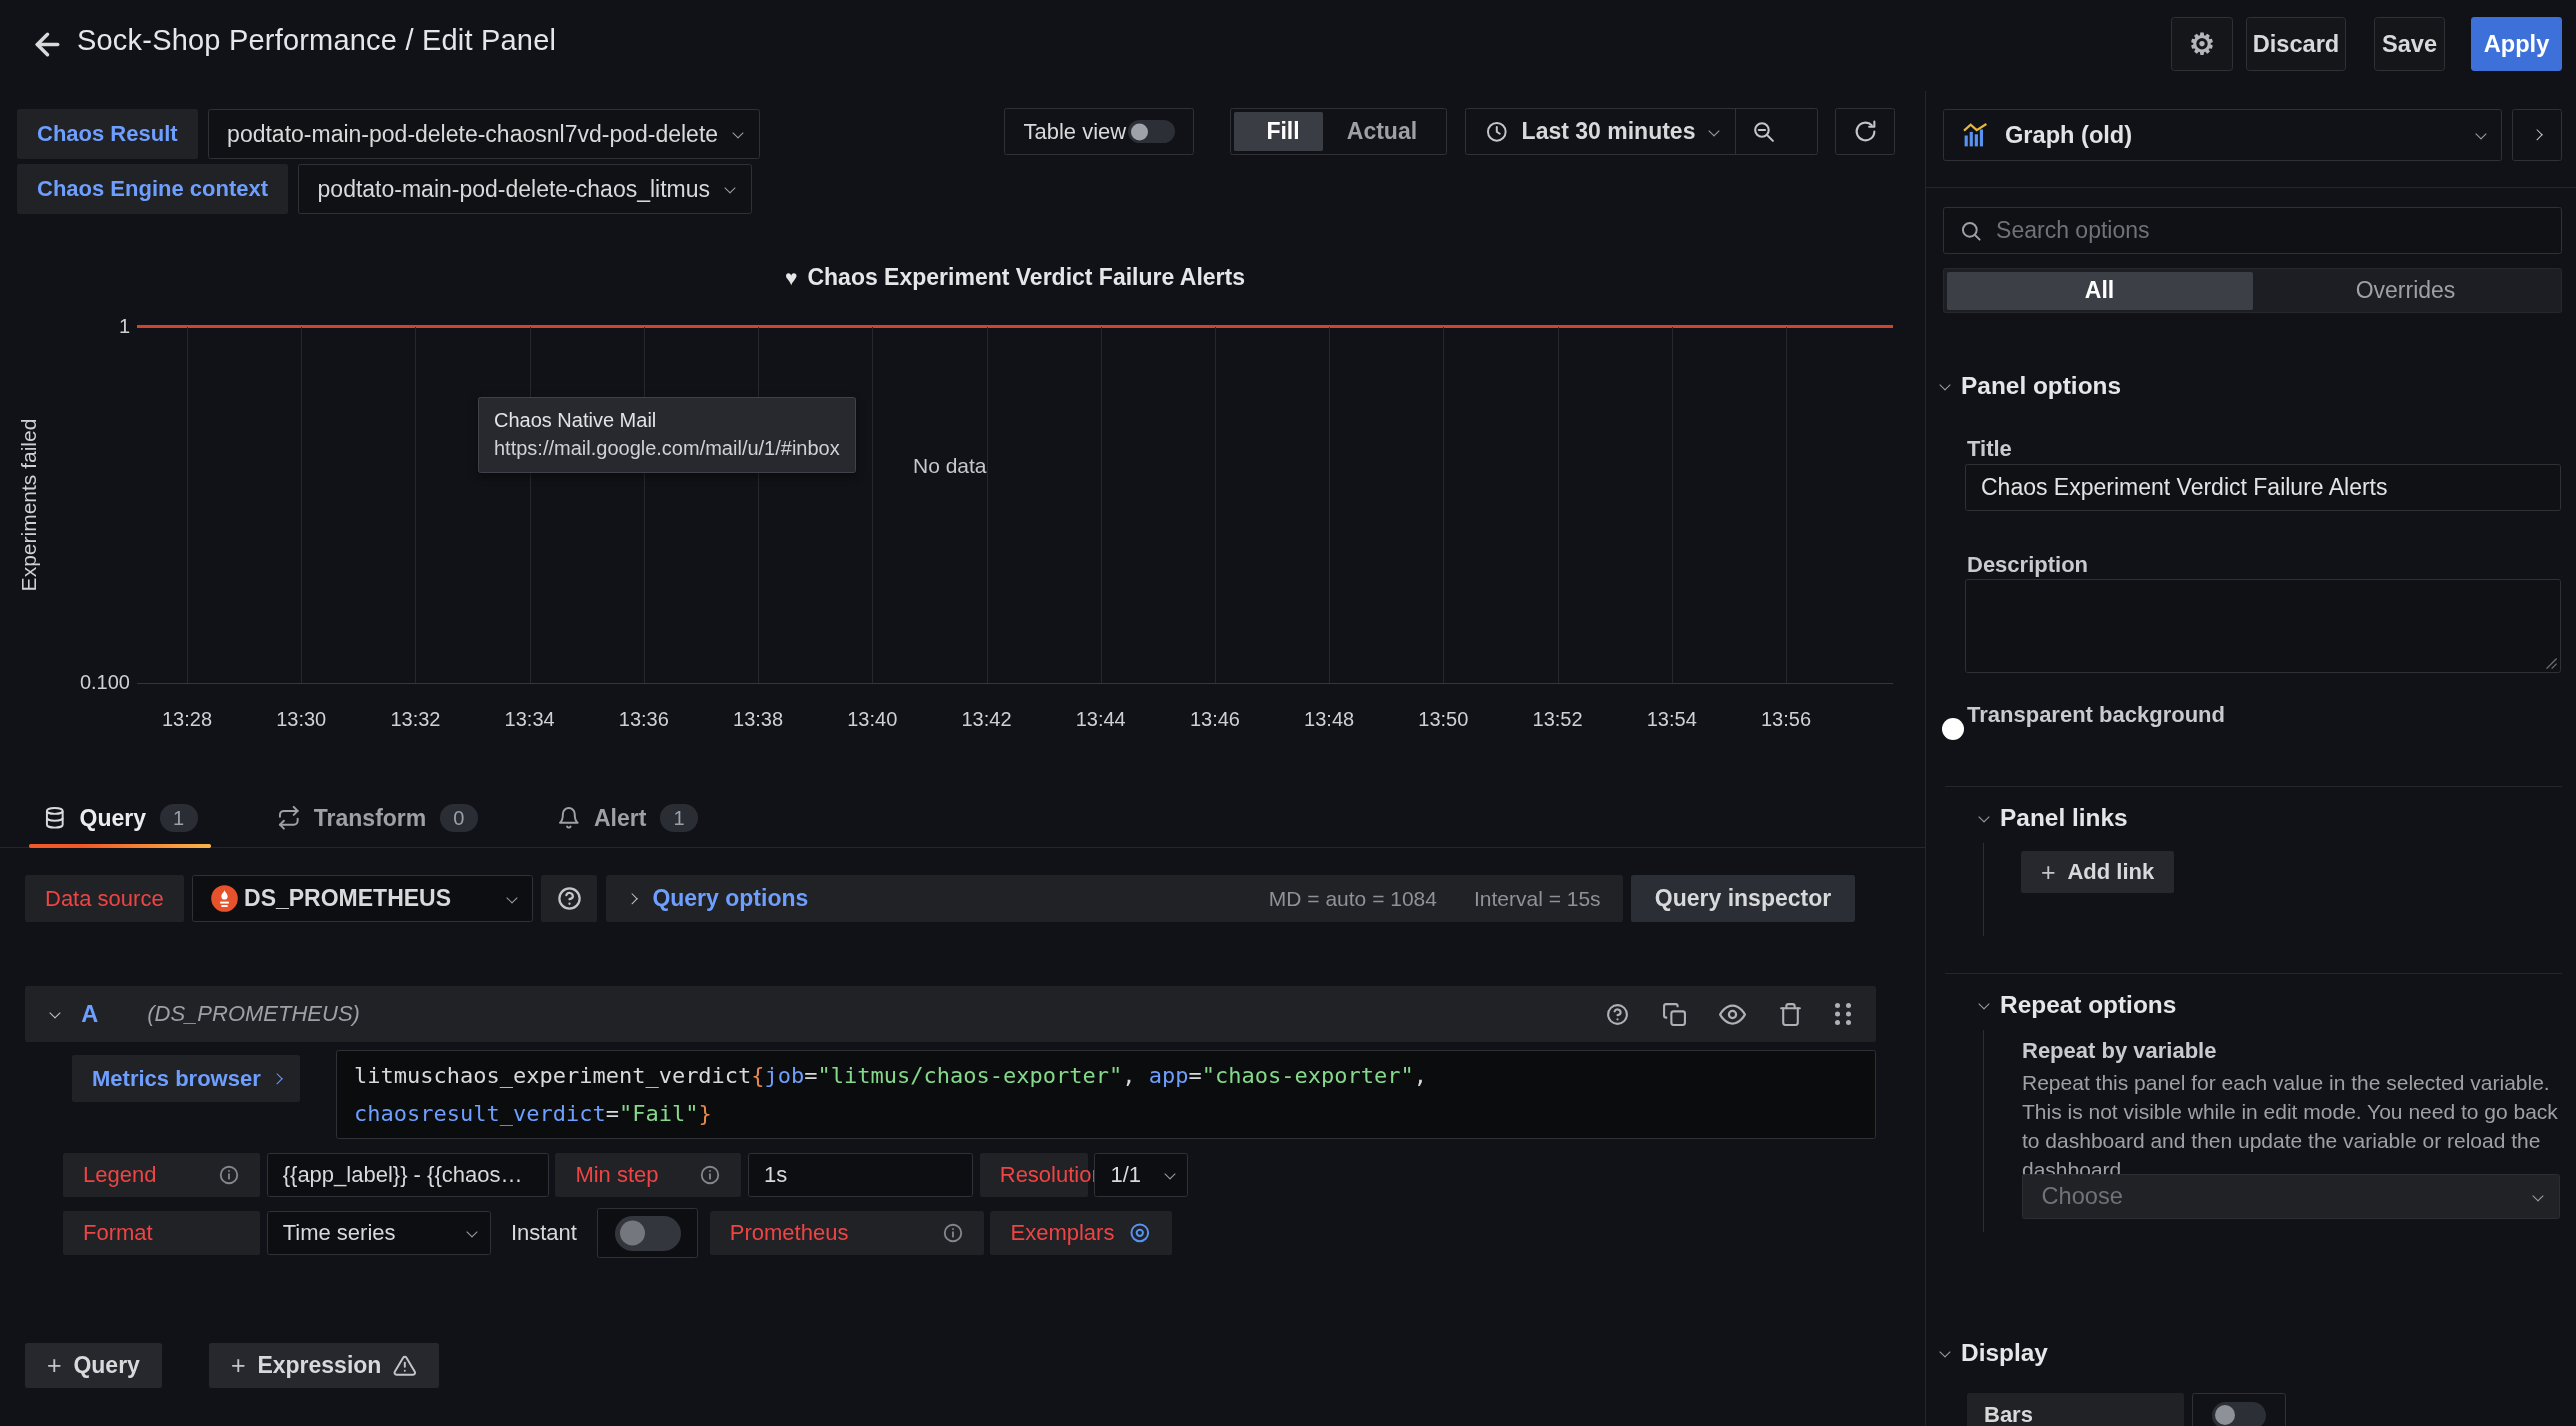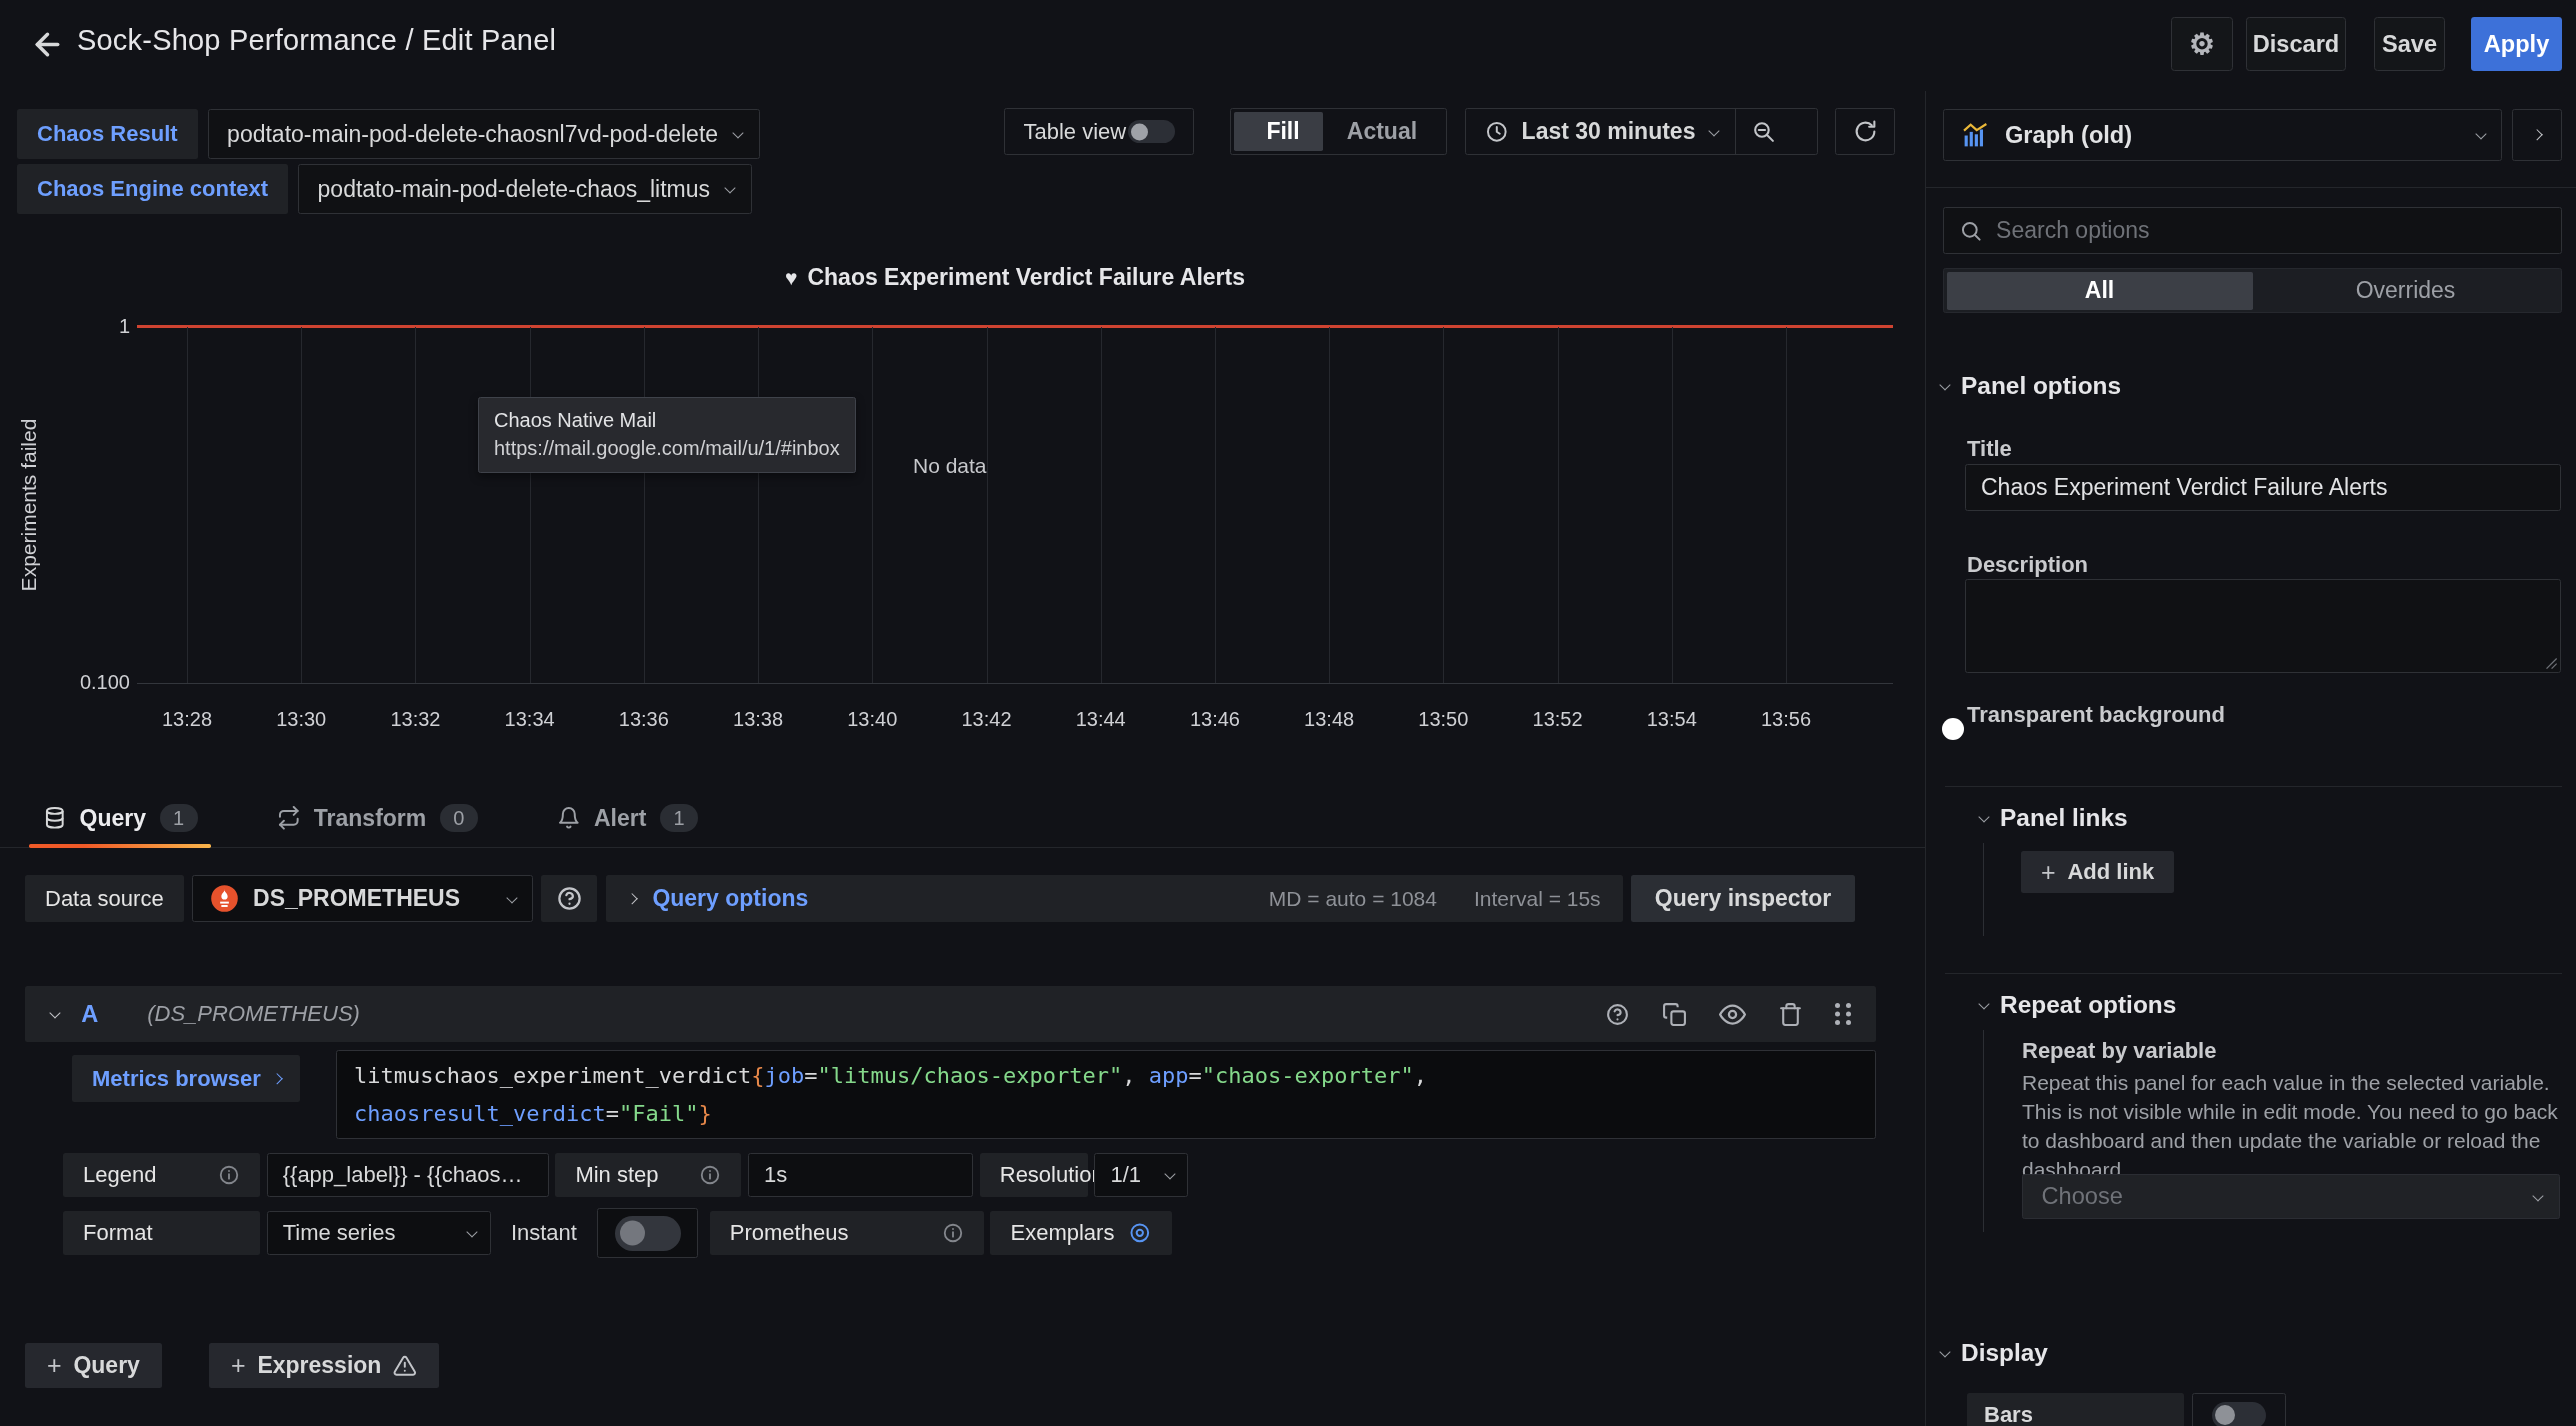--- a/index.html
+++ b/index.html
@@ -68,22 +68,22 @@
 
   
   .etabs { left:0; top:789px; width:1925px; height:59px; border-bottom:0.8px solid #24262b; display:flex; align-items:center; padding-left:29px; gap:52px; }
   .etab { position:relative; height:59px; display:flex; align-items:center; gap:13.5px; padding:0 13.5px; color:#9da0a6; font-size:23px; font-weight:600; cursor:pointer; }
   .etab.active { color:#ececef; }
   .etab.active::after { content:""; position:absolute; left:0; right:0; bottom:-0.8px; height:4.2px; background:linear-gradient(90deg,#f05a28 30%,#f9b44b 99%); border-radius:1.7px; }
   .count-badge { background:#2a2d33; border-radius:840px; padding:2.5px 13.5px; font-size:20px; font-weight:400; color:#9da0a6; }
 
   
   .ds-row { left:25px; top:875px; width:1830px; height:47px; display:flex; align-items:stretch; gap:8.4px; }
-  .chip { background:#202226; border-radius:2.5px; display:flex; align-items:center; padding:0 20px; color:#e5e5e5; font-size:22px; }
-  .ds-select { width:341px; background:#0d0e11; border:0.8px solid #2f3136; border-radius:2.5px; display:flex; align-items:center; gap:14px; padding:0 17px; cursor:pointer; }
+  .chip { background:#202226; border-radius:2.5px; display:flex; align-items:center; padding:0 20px; color:#ef4444; font-size:22px; }
+  .ds-select { width:341px; background:#0d0e11; border:0.8px solid #2f3136; border-radius:2.5px; display:flex; align-items:center; gap:5px; padding:0 17px; cursor:pointer; }
   .ds-select .name { flex:1; font-weight:600; font-size:23px; }
   .help-box { width:56px; background:#202226; border-radius:2.5px; display:flex; align-items:center; justify-content:center; cursor:pointer; color:#c3c5c9; }
   .qopt-bar { flex:1; background:#202226; border-radius:2.5px; display:flex; align-items:center; padding:0 22px; gap:17px; cursor:pointer; }
   .qopt-bar .lbl { color:#6e9fff; font-weight:600; font-size:23px; }
   .qopt-stats { margin-left:auto; display:flex; gap:37px; color:#8e9197; font-size:21px; }
   .qinspector { width:224px; background:#2b2e34; border-radius:2.5px; display:flex; align-items:center; justify-content:center; font-weight:700; font-size:23px; cursor:pointer; }
 
   
   .qcard-hdr { left:25px; top:986px; width:1851px; height:56px; background:#202226; border-radius:2.5px; display:flex; align-items:center; padding:0 25px; cursor:pointer; }
   .ref-id { color:#6e9fff; font-weight:700; font-size:23.6px; margin-left:23.6px; }

